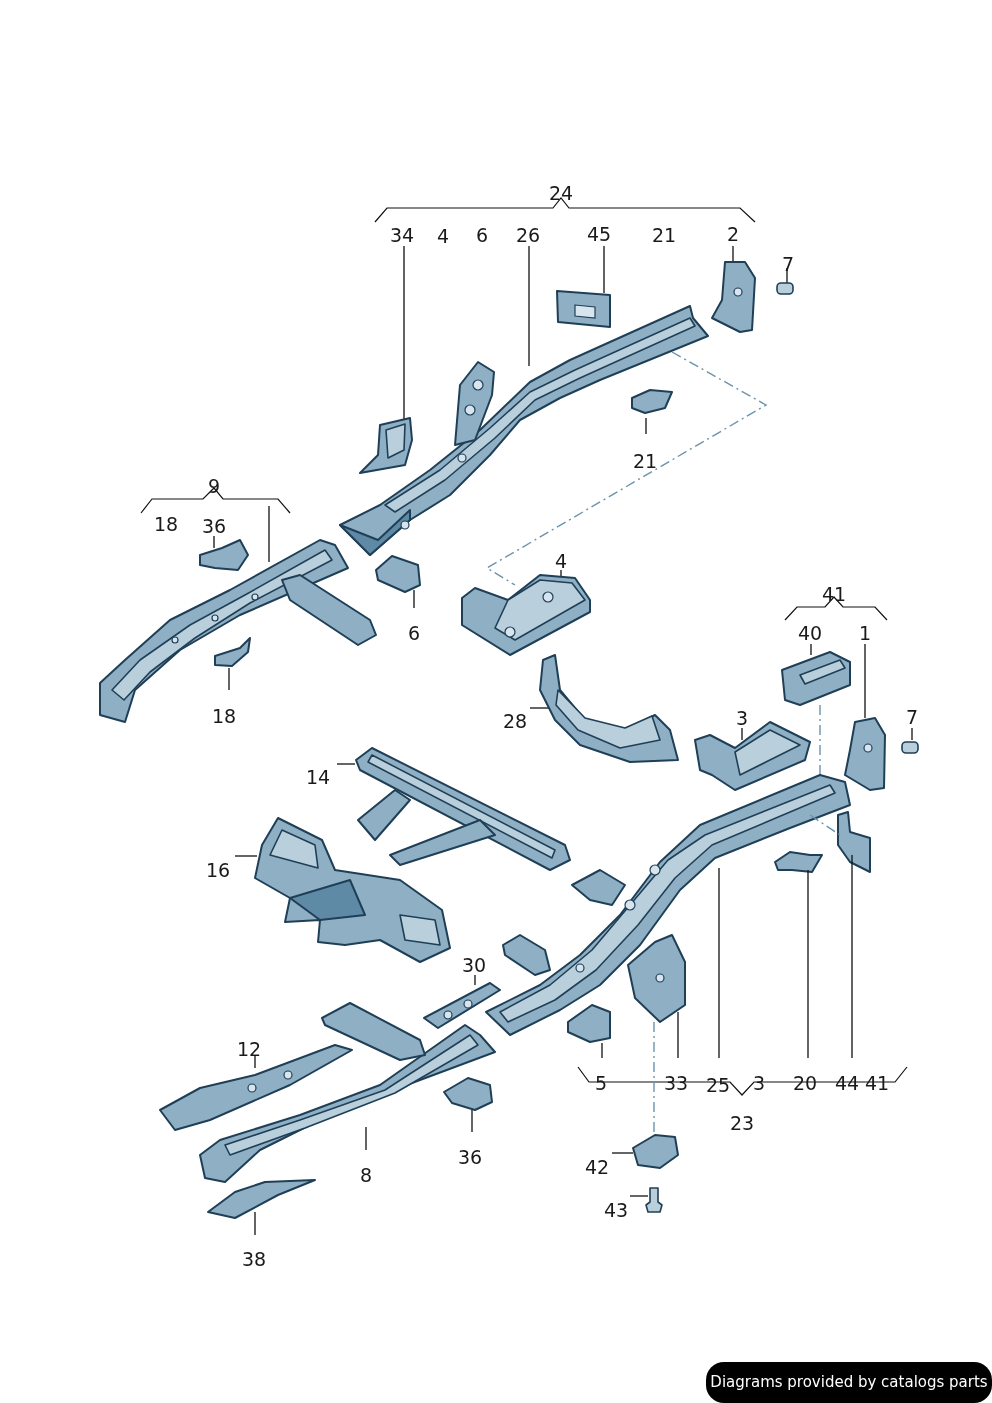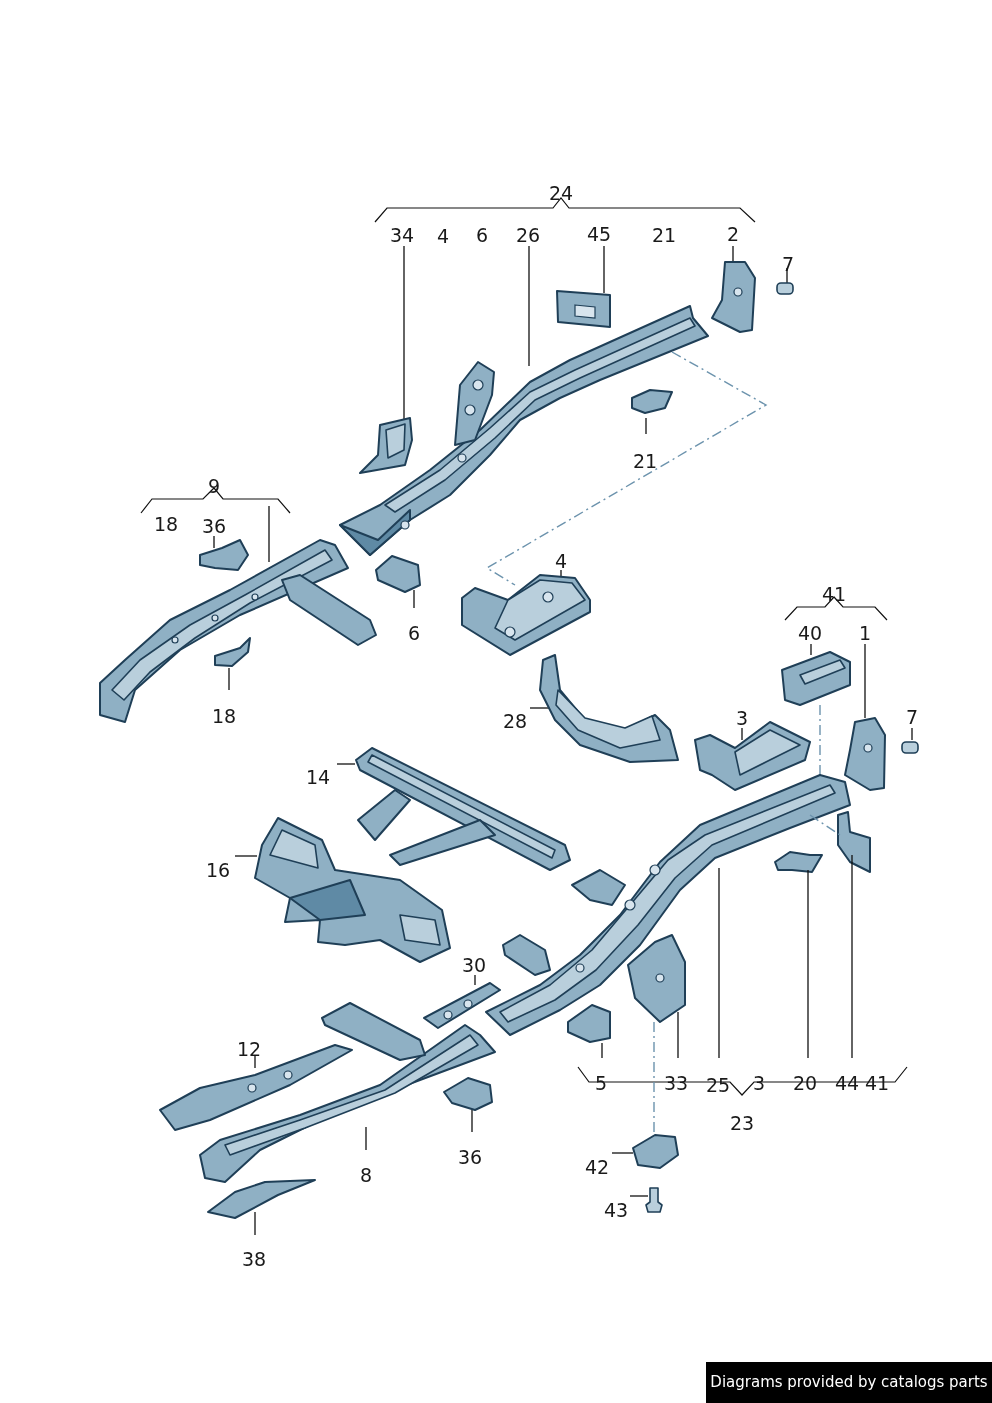--- a/index.html
+++ b/index.html
@@ -7,21 +7,21 @@
   #diagram { position:absolute; left:0; top:0; width:992px; height:1403px; }
   .lbl { font-family:"DejaVu Sans", sans-serif; font-size:19px; fill:#1a1a1a; }
   .lead { stroke:#111; stroke-width:1.3; fill:none; }
   .brk { stroke:#111; stroke-width:1.2; fill:none; }
   .dash { stroke:#6c93ad; stroke-width:1.4; fill:none; stroke-dasharray:10 4 2 4; }
   .part { fill:#8fb0c4; stroke:#1f3f57; stroke-width:2; stroke-linejoin:round; }
   .part-d { fill:#5f8aa5; stroke:#1f3f57; stroke-width:2; stroke-linejoin:round; }
   .part-l { fill:#b9cfdc; stroke:#1f3f57; stroke-width:1.6; stroke-linejoin:round; }
   .hole { fill:#d8e5ee; stroke:#1f3f57; stroke-width:1.2; }
   #credit { position:absolute; left:706px; top:1362px; width:286px; height:41px; background:#000; color:#fff;
-            font-family:"DejaVu Sans", sans-serif; font-size:15px; line-height:41px; text-align:center; }
+            font-family:"DejaVu Sans", sans-serif; font-size:15px; line-height:41px; text-align:center;border-radius:18px; }
 </style>
 </head>
 <body>
 
 <svg id="diagram" viewBox="0 0 992 1403" xmlns="http://www.w3.org/2000/svg">
 
   <g>
     <path class="brk" d="M375,222 L387,208 L553,208 L561,198 L569,208 L740,208 L755,222"></path>
     <text class="lbl" x="561" y="200" text-anchor="middle">24</text>
     <text class="lbl" x="402" y="242" text-anchor="middle">34</text>

